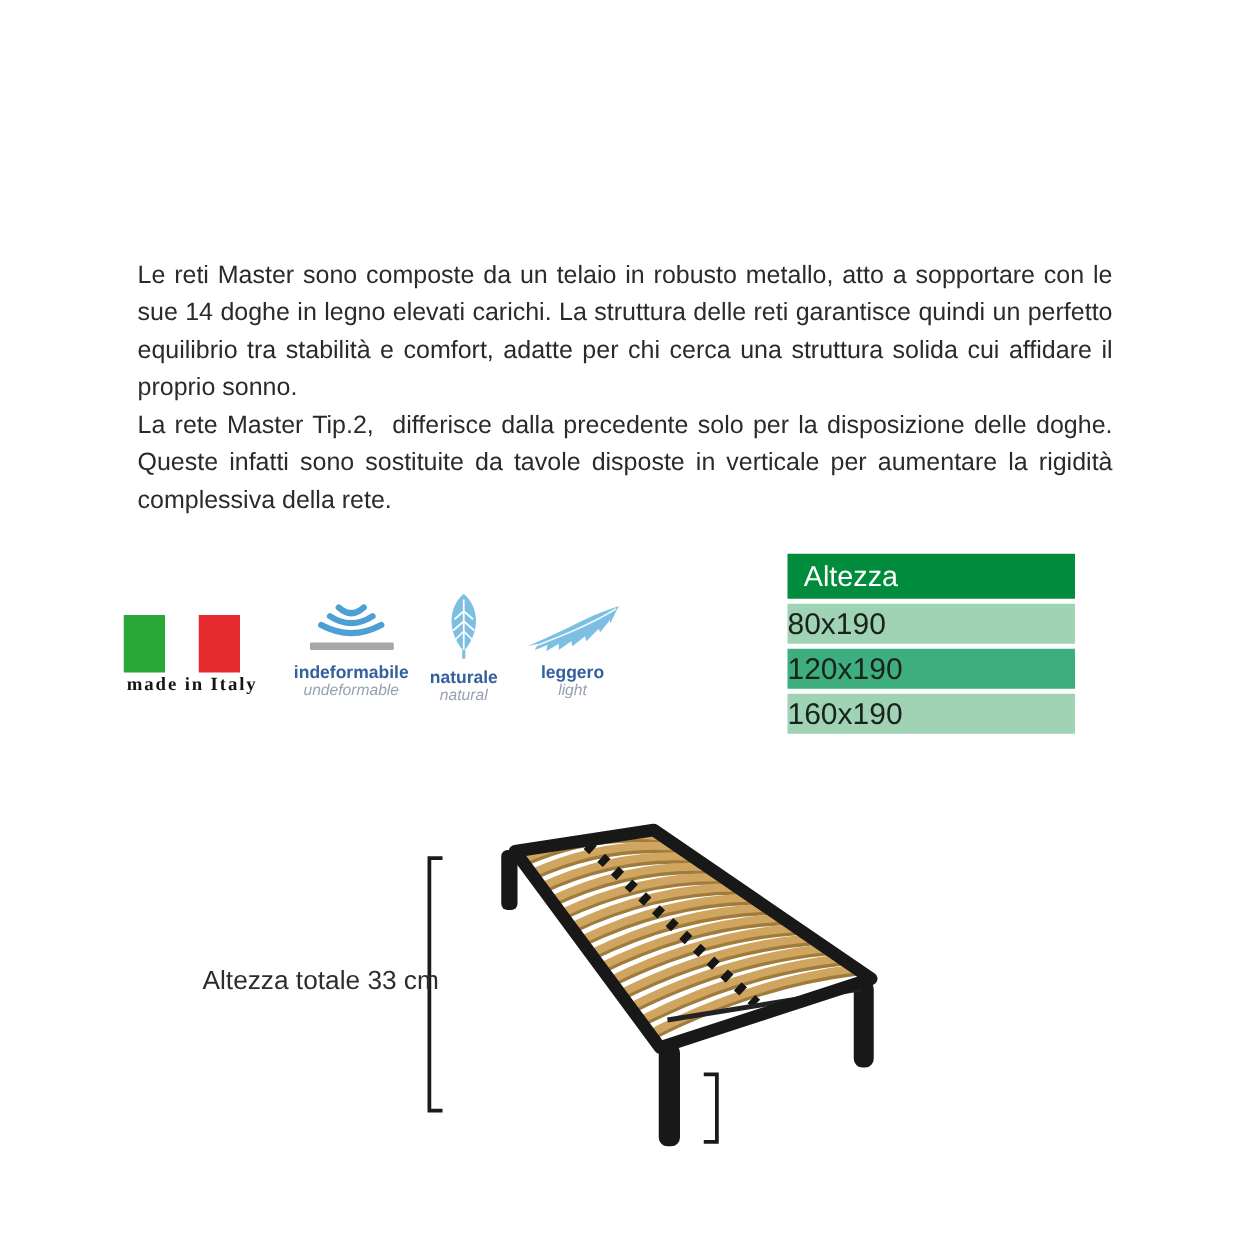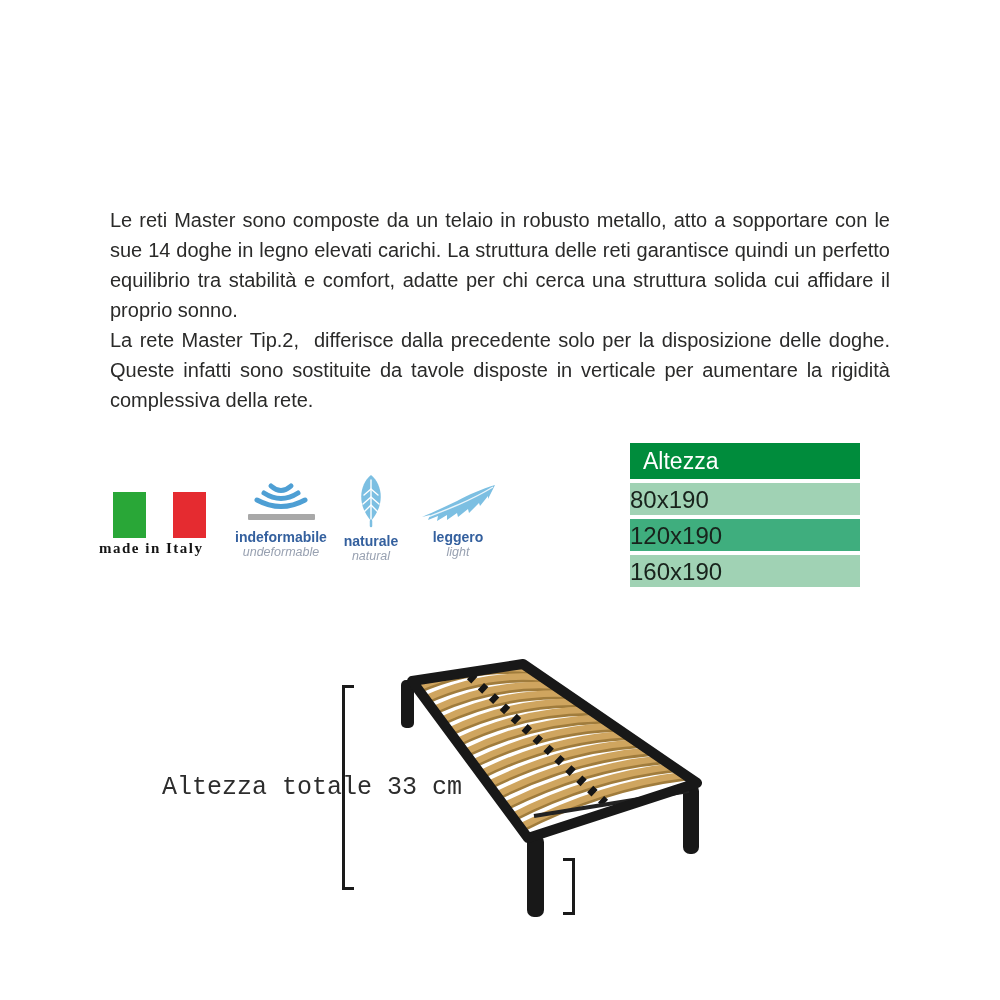--- a/index.html
+++ b/index.html
@@ -12,41 +12,41 @@
                text-align:justify;margin-top:20px;}
   .description p{margin:0;}
 
   
   .feat{position:absolute;text-align:center;}
   .feat svg{display:block;margin:0 auto;}
   .lbl1{font-size:14px;font-weight:600;line-height:15px;margin-top:6px;
         color:var(--label-blue,#34609e);white-space:nowrap;}
   .lbl2{font-size:12.5px;font-style:italic;line-height:15px;
         color:var(--label-sub,#98a1b1);white-space:nowrap;}
-  .flag-feat{position:absolute;left:99px;top:492px;width:121px;text-align:left;}
+  .flag-feat{position:absolute;left:85px;top:492px;width:121px;text-align:right;}
   .flag-row{display:flex;justify-content:center;gap:27px;}
   .flag-band{width:33px;height:46px;}
   .flag-band.green{background:var(--flag-green,#29a737);}
   .flag-band.red{background:var(--flag-red,#e52b30);}
   .miit{font-family:"Liberation Serif", serif;font-weight:bold;font-size:15px;
         letter-spacing:1.5px;color:#151515;margin-top:2px;white-space:nowrap;}
 
   
   .sizes{position:absolute;left:630px;top:443px;width:230px;}
   .sizes .hdr{height:36px;line-height:37px;padding-left:13px;font-size:23px;
               background:var(--table-header-green,#008c3c);color:#ffffff;box-sizing:border-box;}
   .sizes .row{height:32px;line-height:33px;margin-top:4px;font-size:24px;
               color:var(--table-row-text,#18231c);box-sizing:border-box;}
   .sizes .row.light{background:var(--table-row-light,#a0d2b4);}
   .sizes .row.mid{background:var(--table-row-mid,#3fae7e);}
 
   
   .diagram{position:absolute;left:160px;top:650px;width:640px;height:330px;}
   .diagram svg{position:absolute;left:0;top:0;}
-  .dim-label{position:absolute;font-size:25px;color:var(--dim-text,#2d2d2d);white-space:nowrap;font-family:Liberation Mono, monospace;}
+  .dim-label{position:absolute;font-size:21px;color:var(--dim-text,#2d2d2d);white-space:nowrap;}
   .dim-total{left:2px;top:123px;width:168px;text-align:right;}
   .dim-piede{left:433px;top:247px;}
 
   
   .slat-shadow{fill:none;stroke:var(--slat-dark,#a07c3c);}
   .slat-top{fill:none;stroke:var(--slat,#cfa55f);}
   .frame-stroke{fill:none;stroke:var(--frame-black,#181818);stroke-width:10;stroke-linejoin:round;}
   .leg{fill:var(--frame-black,#181818);}
   .spine{fill:none;stroke:#161616;stroke-width:9;stroke-dasharray:6 9;}
   .crossbar{stroke:#222222;stroke-width:4;}

